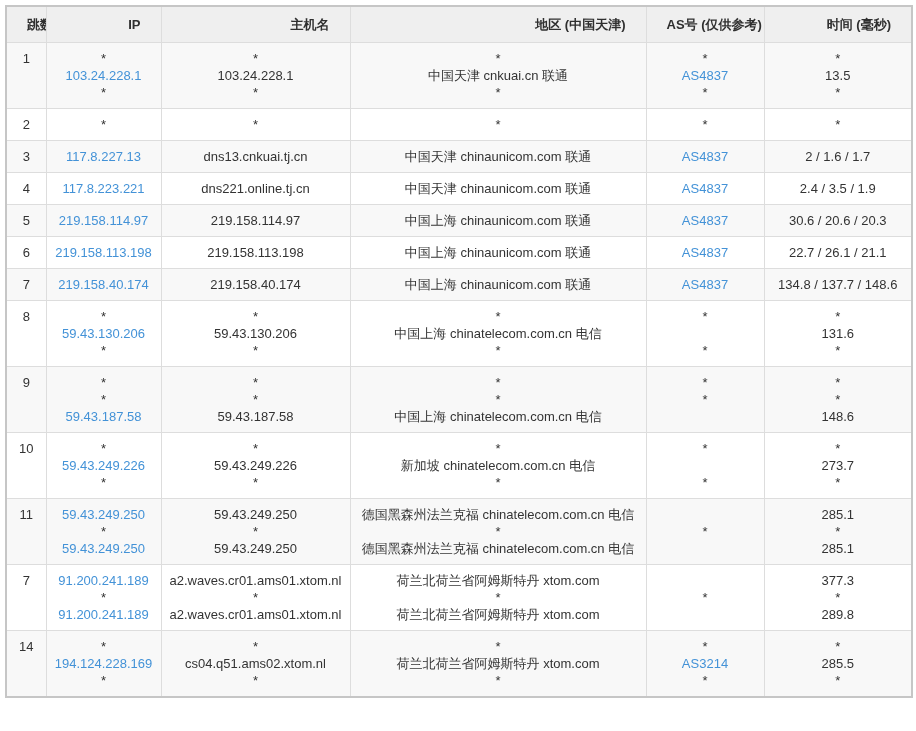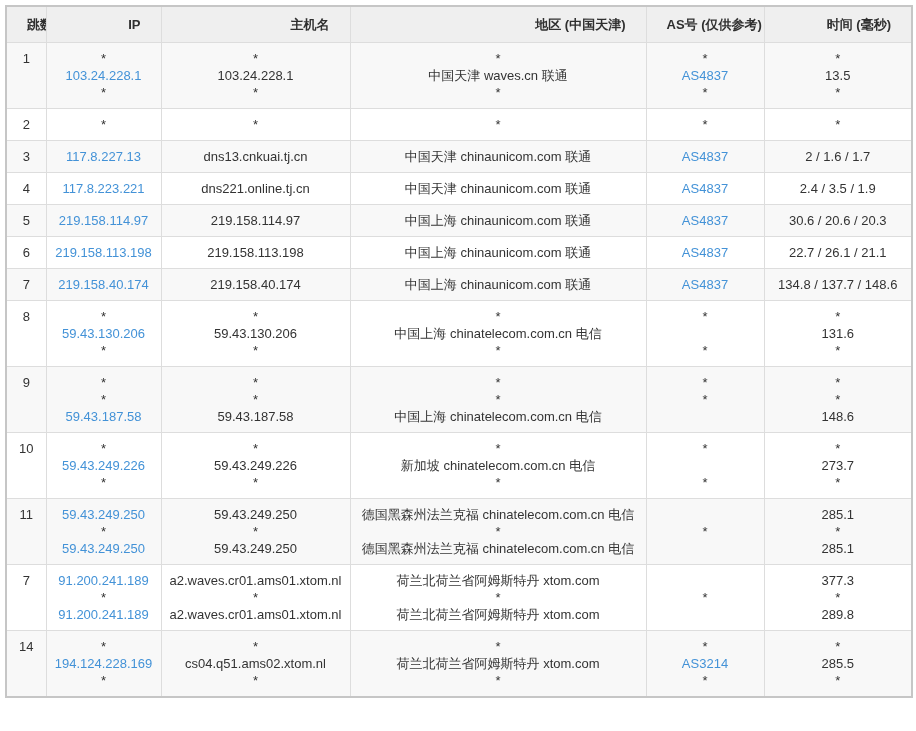--- a/index.html
+++ b/index.html
@@ -80,21 +80,21 @@
             <div class="line"><a class="lnk">103.24.228.1</a></div>
             <div class="line">*</div>
           </td>
           <td>
             <div class="line">*</div>
             <div class="line">103.24.228.1</div>
             <div class="line">*</div>
           </td>
           <td>
             <div class="line">*</div>
-            <div class="line">中国天津 waves.cn 联通</div>
+            <div class="line">中国天津 cnkuai.cn 联通</div>
             <div class="line">*</div>
           </td>
           <td>
             <div class="line">*</div>
             <div class="line"><a class="lnk">AS4837</a></div>
             <div class="line">*</div>
           </td>
           <td>
             <div class="line">*</div>
             <div class="line">13.5</div>

